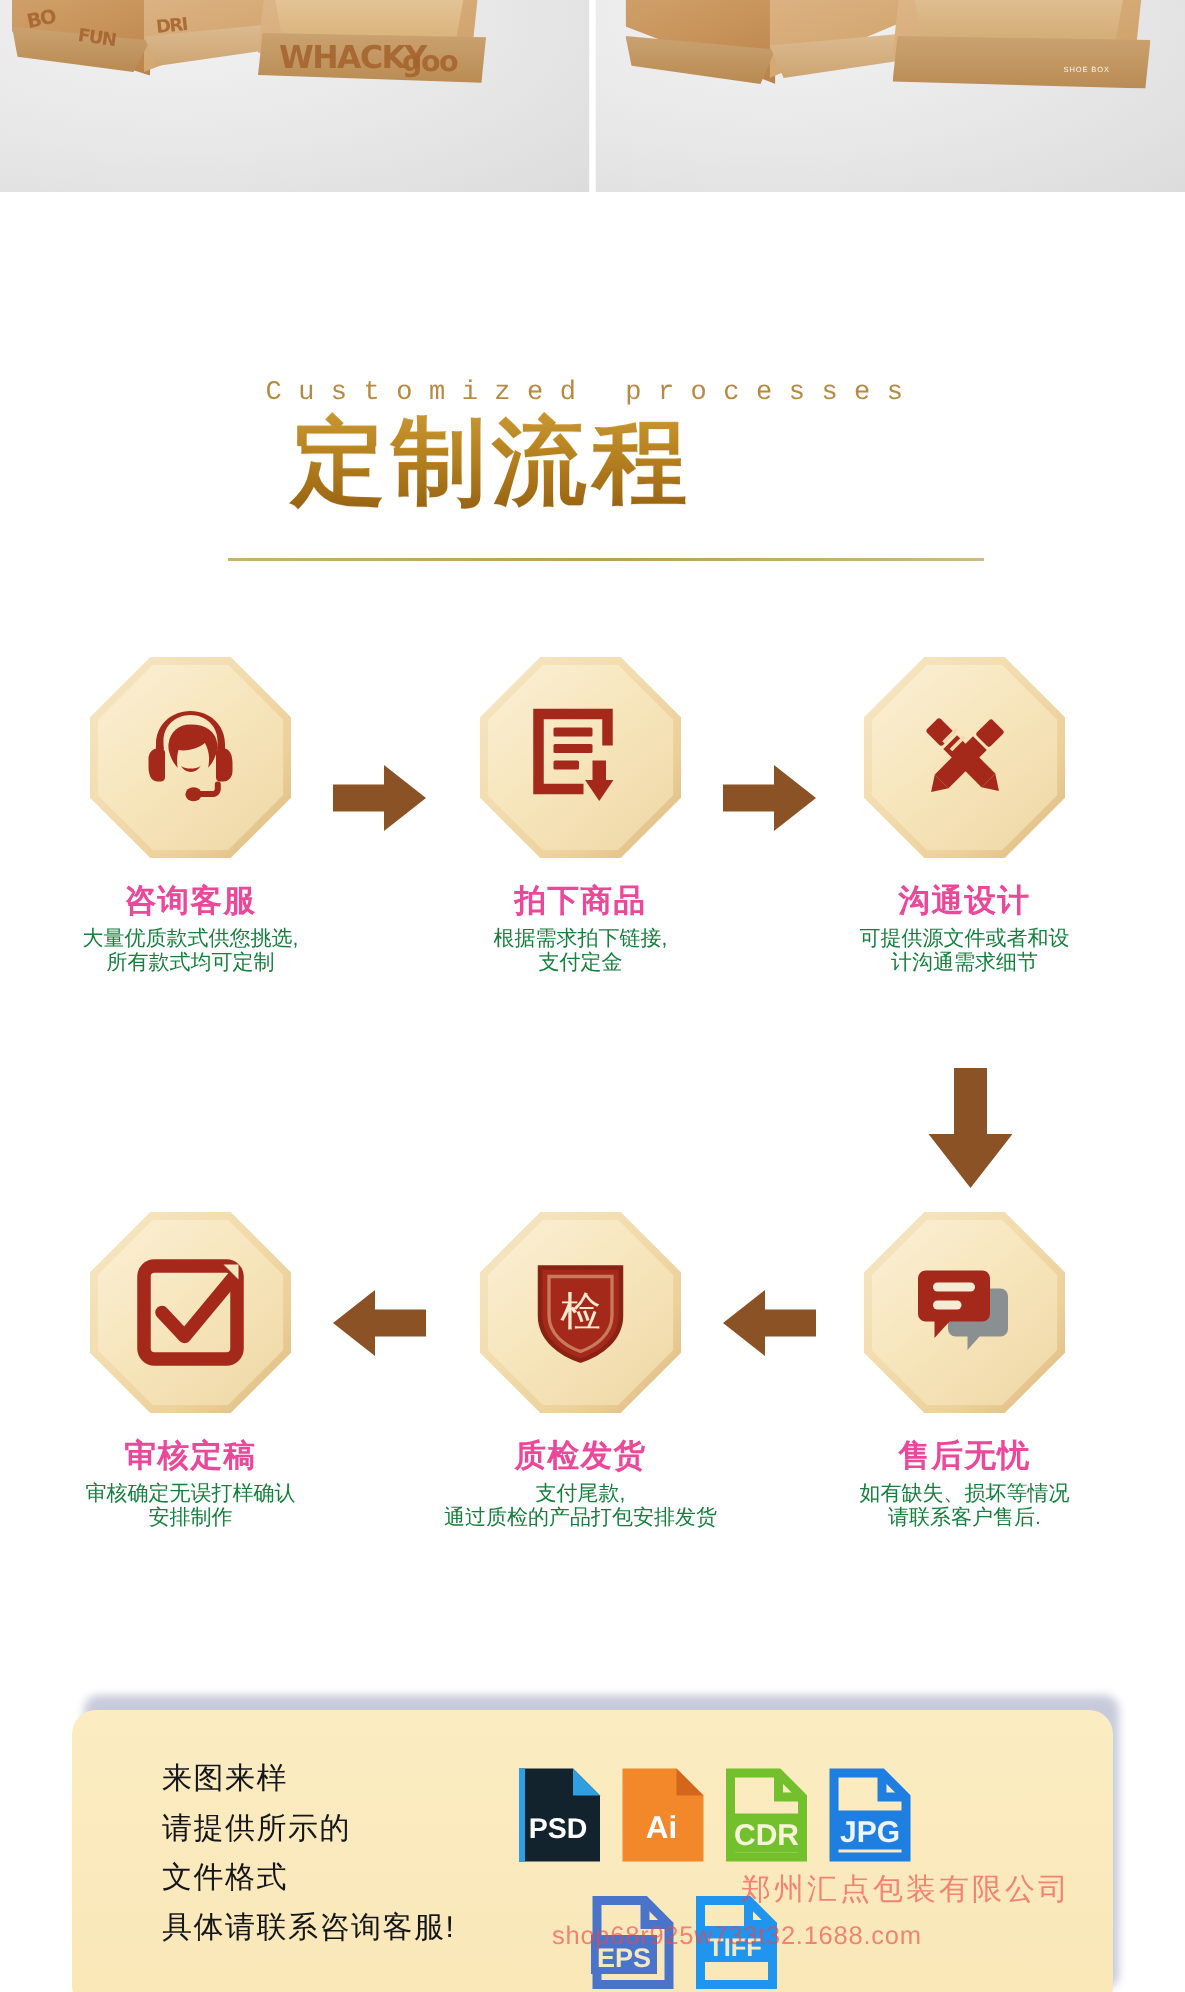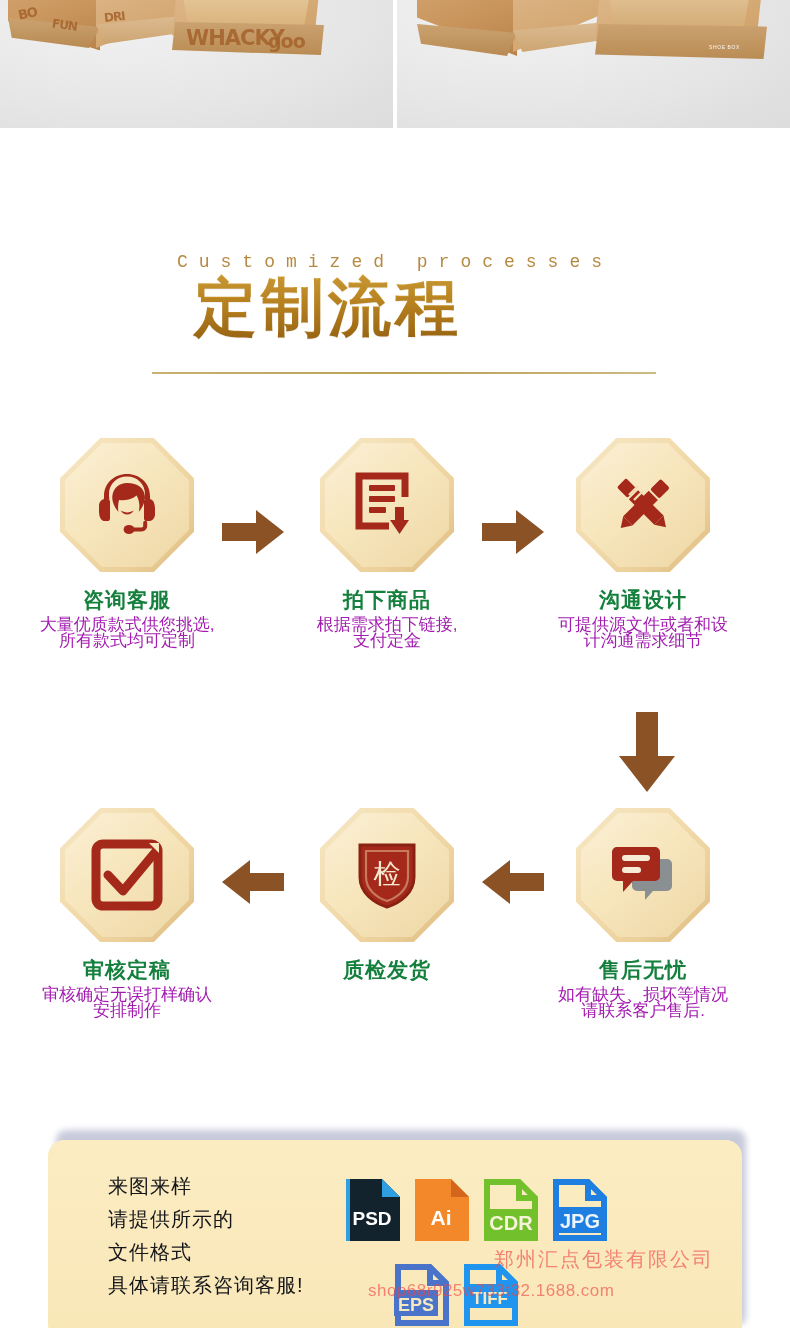--- a/index.html
+++ b/index.html
@@ -72,25 +72,25 @@
   }
   .oct-inner {
     position:absolute; left:5px; top:5px; width:124px; height:124px;
     clip-path:polygon(30% 0,70% 0,100% 30%,100% 70%,70% 100%,30% 100%,0 70%,0 30%);
     background:linear-gradient(140deg,#fbf0d6 0%, #f7e6bd 45%, #eed7a5 100%);
     display:flex; align-items:center; justify-content:center;
   }
   .oct-inner svg { display:block; }
 
   .step-title {
-    margin-top:14px; font-size:21px; font-weight:bold; color:#15803d;
+    margin-top:14px; font-size:21px; font-weight:bold; color:#ec4899;
     letter-spacing:1px; font-family:"Liberation Sans","DejaVu Sans",sans-serif;
   }
   .step-desc {
-    margin-top:3px; font-size:17px; line-height:16px; color:#a21caf;
+    margin-top:3px; font-size:14px; line-height:16px; color:#15803d;
     font-family:"Liberation Sans","DejaVu Sans",sans-serif;
   }
 
   
   .arrow { position:absolute; }
   .arrow svg { display:block; }
 
   
   .panel-shadow {
     position:absolute; left:56px; top:1130px; width:690px; height:196px;
@@ -319,20 +319,24 @@
         <div class="oct-inner">
           <svg width="66" height="72" viewBox="0 0 66 72">
             <path d="M6 6h54v32c0 16-14 26-27 30C20 64 6 54 6 38z" fill="#a4291b" stroke="#8a2214" stroke-width="3"></path>
             <path d="M12 12h42v26c0 12.6-11 20.6-21 24-10-3.4-21-11.4-21-24z" fill="none" stroke="#f3ddb0" stroke-width="2.2" opacity=".45"></path>
             <text x="33" y="44" text-anchor="middle" font-size="27" font-family="DejaVu Serif, serif" fill="#f7e9cd">检</text>
           </svg>
         </div>
       </div>
     </div>
     <div class="step-title">质检发货</div>
+    <div class="step-desc">
+      <div>支付尾款,</div>
+      <div>通过质检的产品打包安排发货</div>
+    </div>
   </div>
 
   <div class="arrow" style="left:222px;top:430px;">
     <svg width="62" height="44" viewBox="0 0 62 44">
       <path d="M62 13H28V0L0 22l28 22V31h34z" fill="#8b5226"></path>
     </svg>
   </div>
 
   <div class="step" style="left:12px;top:378px;">
     <div class="oct-wrap">

